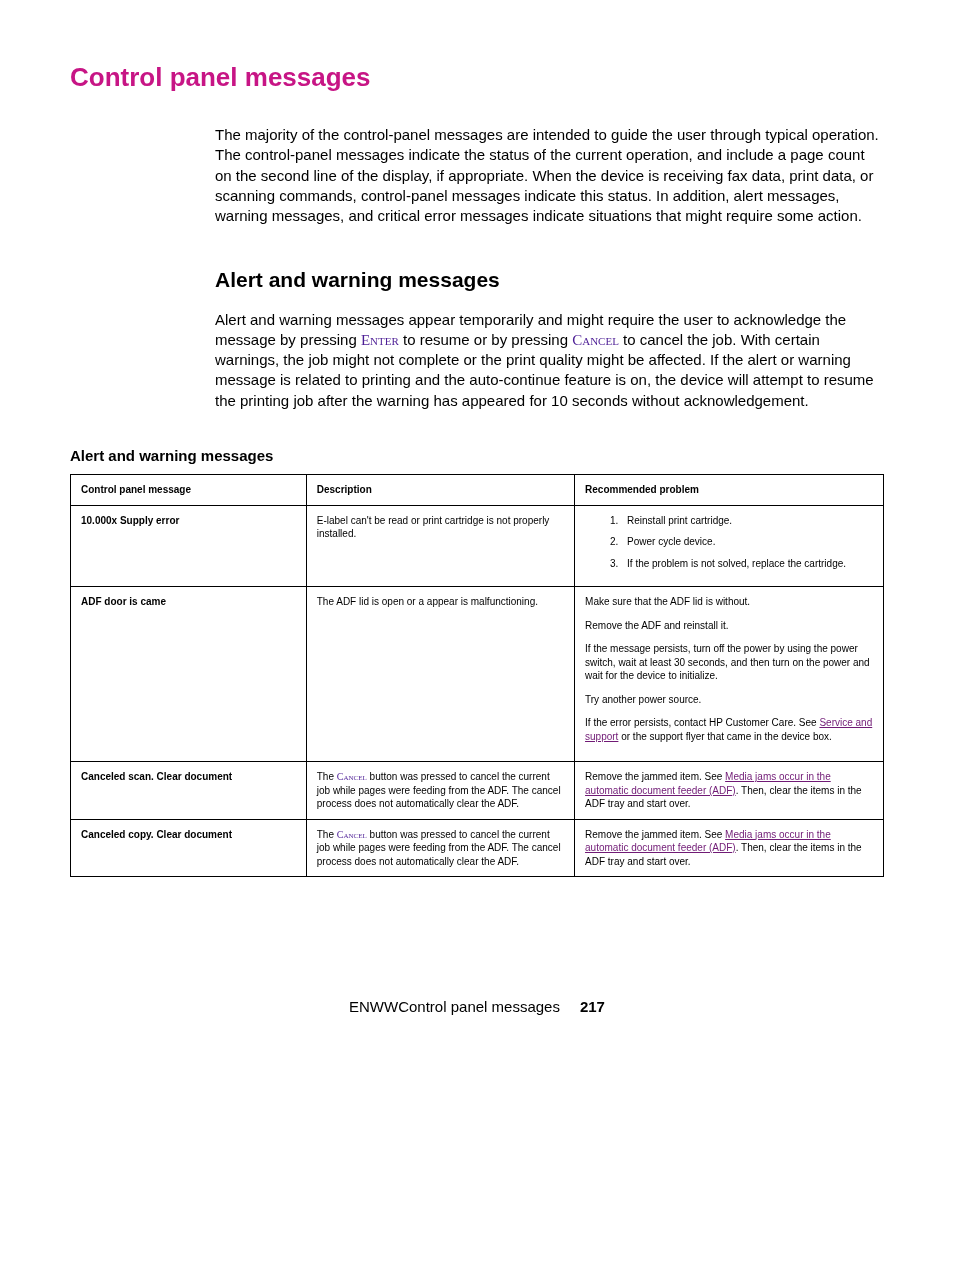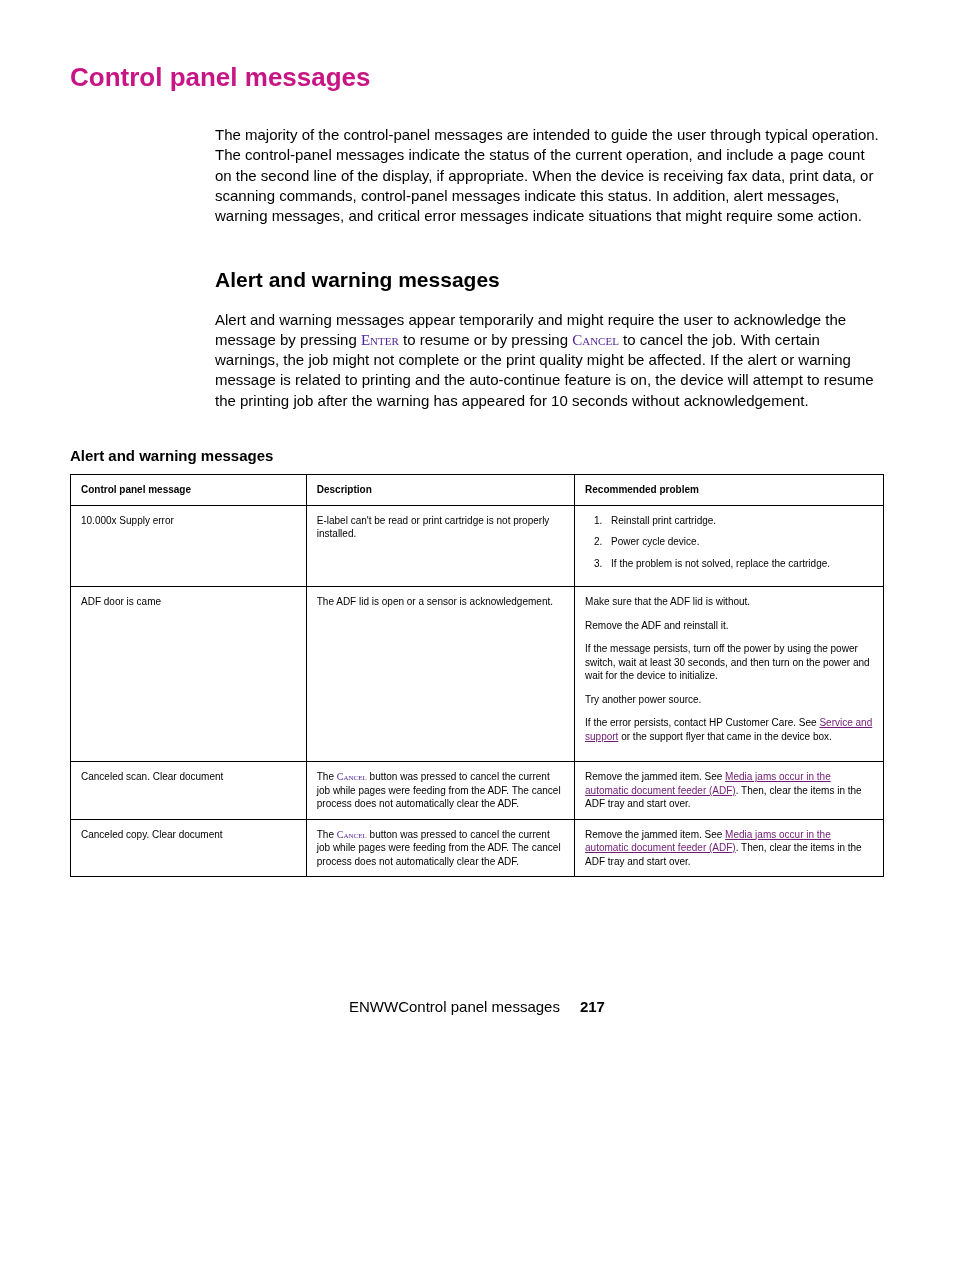--- a/index.html
+++ b/index.html
@@ -48,28 +48,29 @@
     padding: 8px 10px;
     text-align: left;
     vertical-align: top;
   }
   th {
     font-weight: bold;
   }
   col.c1 { width: 29%; }
   col.c2 { width: 33%; }
   col.c3 { width: 38%; }
-  td.msg { font-weight: normal; }
+  td.msg { font-weight: bold; }
   ol {
     margin: 0;
     padding-left: 20px;
   }
   ol li {
     margin-bottom: 8px;
     padding-left: 6px;
+    margin-left: 16px;
   }
   a.link {
     color: #701a75;
     text-decoration: underline;
   }
   .para { margin-bottom: 10px; }
   .footer {
     display: flex;
     justify-content: center;
     margin-top: 120px;
@@ -114,21 +115,21 @@
       <td>
         <ol>
           <li>Reinstall print cartridge.</li>
           <li>Power cycle device.</li>
           <li>If the problem is not solved, replace the cartridge.</li>
         </ol>
       </td>
     </tr>
     <tr>
       <td class="msg">ADF door is came</td>
-      <td>The ADF lid is open or a sensor is acknowledgement.</td>
+      <td>The ADF lid is open or a appear is malfunctioning.</td>
       <td>
         <div class="para">Make sure that the ADF lid is without.</div>
         <div class="para">Remove the ADF and reinstall it.</div>
         <div class="para">If the message persists, turn off the power by using the power switch, wait at least 30 seconds, and then turn on the power and wait for the device to initialize.</div>
         <div class="para">Try another power source.</div>
         <div class="para"><span>If the error persists, contact HP Customer Care. See </span><a href="#" class="link">Service and support</a><span> or the support flyer that came in the device box.</span></div>
       </td>
     </tr>
     <tr>
       <td class="msg">Canceled scan. Clear document</td>

